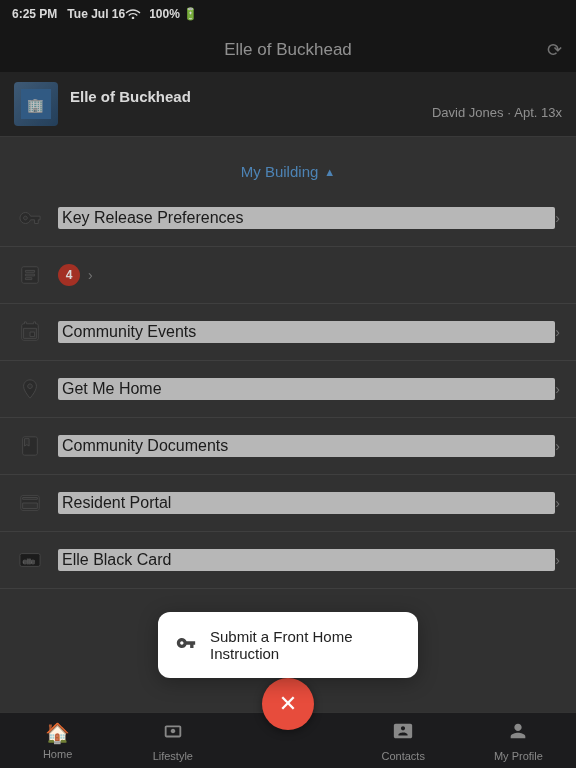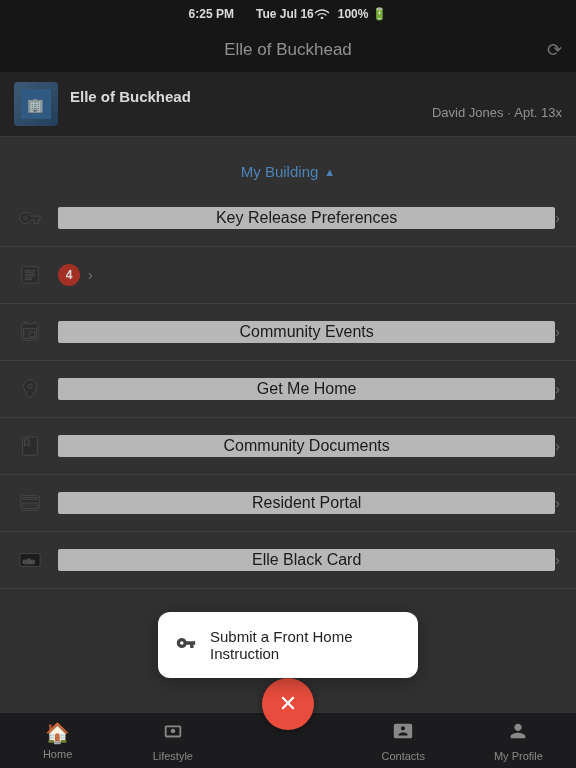--- a/index.html
+++ b/index.html
@@ -11,21 +11,21 @@
       position: relative;
       overflow: hidden;
     }
 
     
     .status-bar {
       background: #1a1a1a;
       height: 28px;
       display: flex;
       align-items: center;
-      justify-content: center;
+      justify-content: flex-start;
       padding: 0 12px;
       color: white;
       font-size: 12px;
       font-weight: 600;
     }
     .status-left { display: flex; align-items: center; gap: 4px; }
     .status-right { display: flex; align-items: center; gap: 4px; }
 
     
     .header {
@@ -119,21 +119,20 @@
       flex-shrink: 0;
     }
     .menu-item-icon svg { fill: #333; stroke: #555; }
     .menu-item-label {
       flex: 1;
       color: #222222;
       font-size: 16px;
       background: #d8d8d8;
       padding: 2px 4px;
       border-radius: 2px;
-      text-align: center;
     }
     .menu-item-chevron {
       color: #888;
       font-size: 14px;
     }
     .menu-item-badge {
       background: #c0392b;
       color: white;
       border-radius: 50%;
       width: 22px;
@@ -223,21 +222,21 @@
       background: rgba(0,0,0,0.15);
       z-index: 10;
     }
   </style>
 </head>
 <body>
 
 <div class="status-bar">
   <div class="status-left">
     <span>6:25 PM</span>
-    <span style="margin-left:18px;">Tue Jul 16</span>
+    <span style="margin-left:6px;">Tue Jul 16</span>
   </div>
   <div class="status-right">
     <span>
       <svg width="16" height="12" viewBox="0 0 24 18" fill="white">
         <path d="M12 14.5c-1.1 0-2 .9-2 2s.9 2 2 2 2-.9 2-2-.9-2-2-2z"></path>
         <path d="M12 9c-2.8 0-5.3 1.2-7.1 3.1l1.4 1.4C7.7 12 9.8 11 12 11s4.3 1 5.7 2.5l1.4-1.4C17.3 10.2 14.8 9 12 9z"></path>
         <path d="M12 3.5C7.6 3.5 3.6 5.4.8 8.4l1.4 1.4C4.8 7.2 8.2 5.5 12 5.5s7.2 1.7 9.8 4.3l1.4-1.4C20.4 5.4 16.4 3.5 12 3.5z"></path>
       </svg>
     </span>
     <span style="color:white;font-size:12px;margin-left:4px;">100%</span>

